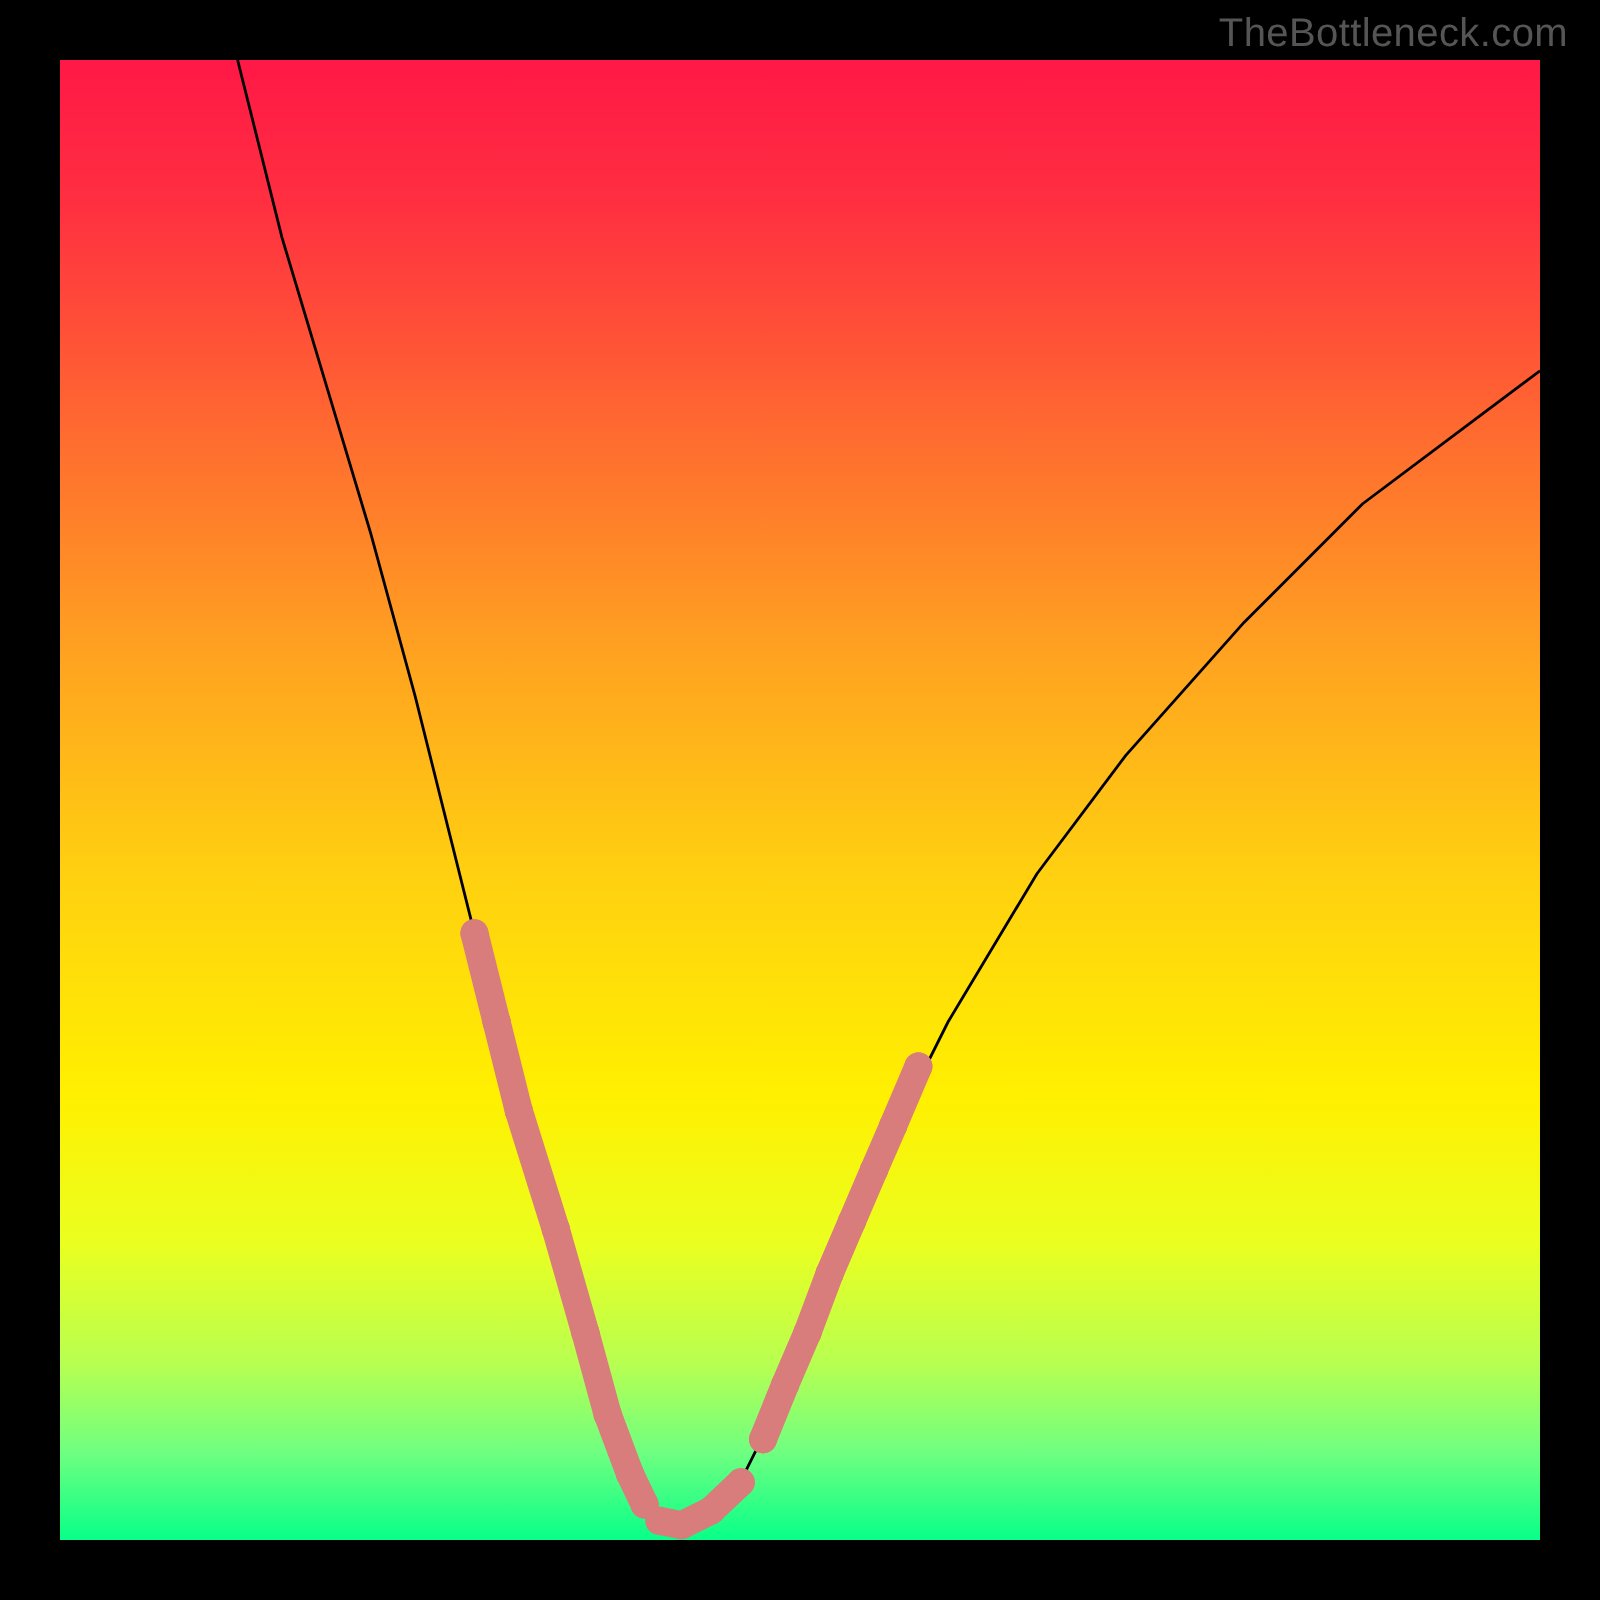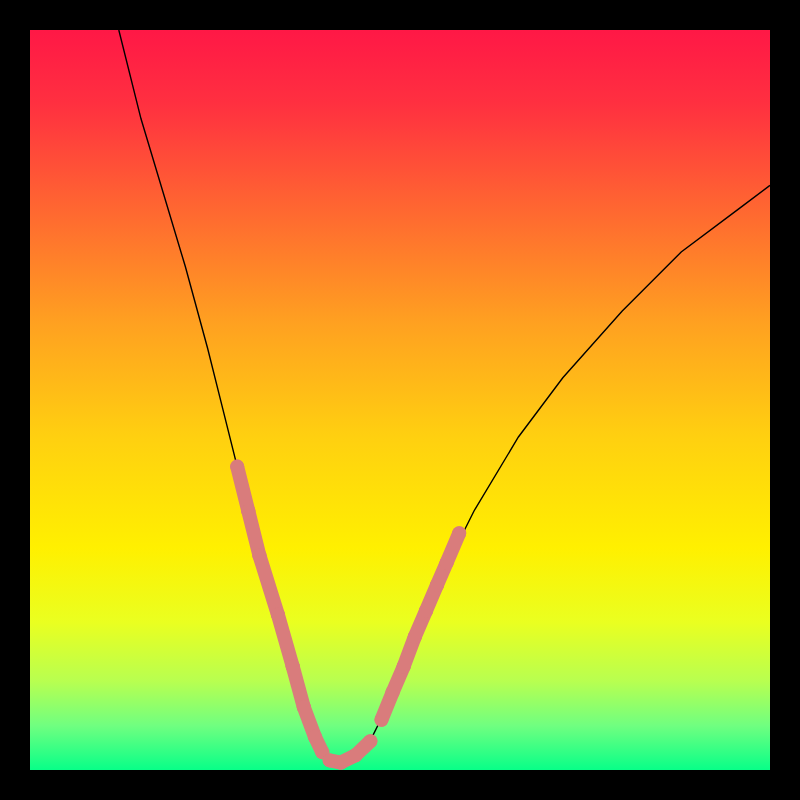--- a/index.html
+++ b/index.html
@@ -49,20 +49,21 @@
     font-size: 20px;
     font-weight: 400;
     letter-spacing: 0.2px;
     z-index: 5;
   }
 </style>
 </head>
 <body>
 
 <div class="outer">
+  <div class="watermark">TheBottleneck.com</div>
 
   <div class="plot-area">
     <svg class="gradient-bg" viewBox="0 0 100 100" preserveAspectRatio="none">
       <defs>
         <linearGradient id="bg-grad" x1="0" y1="0" x2="0" y2="1">
             <stop offset="0%" stop-color="#ff1846"></stop>
             <stop offset="10%" stop-color="#ff3040"></stop>
             <stop offset="25%" stop-color="#ff6a30"></stop>
             <stop offset="40%" stop-color="#ffa220"></stop>
             <stop offset="55.00000000000001%" stop-color="#ffd010"></stop>

